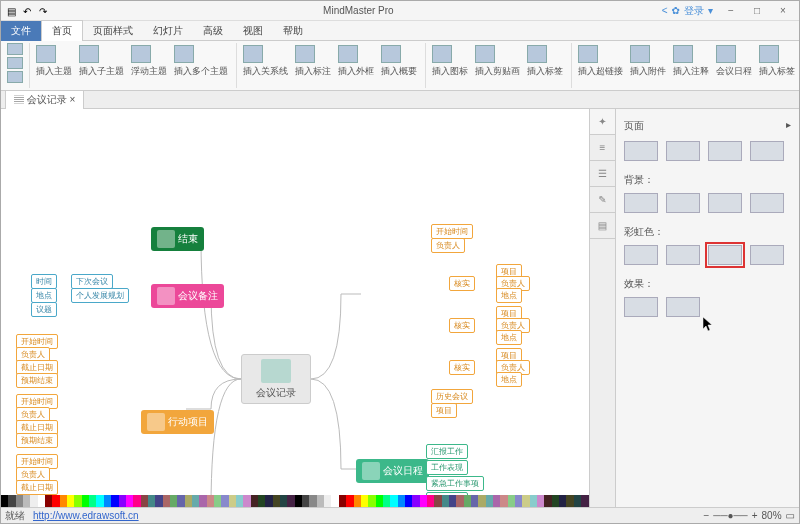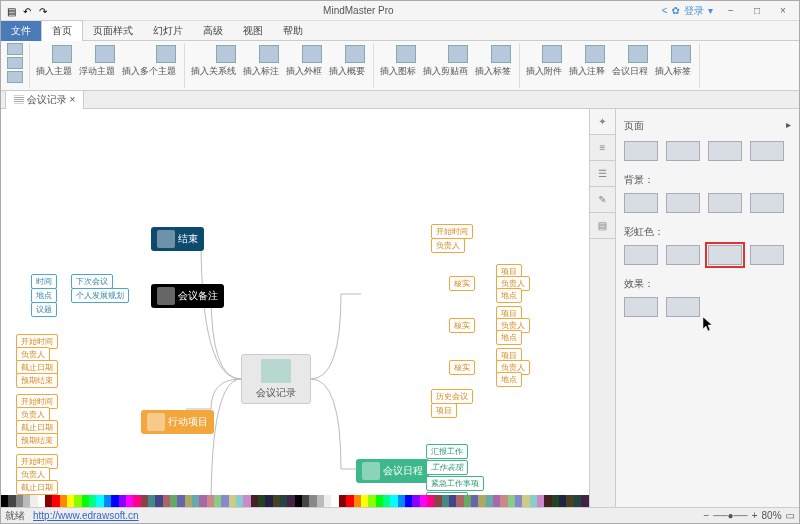--- a/index.html
+++ b/index.html
@@ -10,35 +10,35 @@
 .title{flex:1;text-align:center;color:#555}
 .wctrl{display:flex;gap:2px;padding-right:4px}
 .wctrl span{width:24px;text-align:center;color:#666}
 .share{display:flex;gap:4px;align-items:center;padding-right:6px;color:#4a90d9}
 .menubar{height:20px;background:#f5f5f5;display:flex;align-items:center;gap:0;border-bottom:1px solid #ccc}
 .menubar .file{background:#4a7ab8;color:#fff;padding:3px 10px}
 .menubar .tab{padding:3px 10px;color:#444}
 .menubar .tab.active{background:#fff;border:1px solid #ccc;border-bottom:none}
 .ribbon{height:50px;background:#f8f8f8;display:flex;border-bottom:1px solid #ccc;padding:2px 6px;gap:4px}
 .rgroup{display:flex;gap:3px;align-items:flex-start;border-right:1px solid #ddd;padding-right:6px}
-.rbtn{display:flex;flex-direction:column;align-items:flex-end;gap:2px;padding:2px;min-width:32px}
+.rbtn{display:flex;flex-direction:column;align-items:flex-start;gap:2px;padding:2px;min-width:32px}
 .rbtn .ic{width:20px;height:18px;background:#b7c8dc;border:1px solid #8aa}
 .rbtn .lb{font-size:9px;color:#555;white-space:nowrap}
 .rsmall{display:flex;flex-direction:column;gap:2px}
 .rsmall .ic{width:16px;height:12px;background:#b7c8dc;border:1px solid #8aa}
 .doctab{height:18px;background:#eee;display:flex;align-items:center;padding-left:4px;border-bottom:1px solid #ccc}
 .doctab .t{background:#fff;padding:2px 8px;border:1px solid #ccc;border-bottom:none;font-size:9px;color:#555}
 .workspace{display:flex;height:398px}
 .canvas{flex:1;background:#fff;position:relative;overflow:hidden}
 .node{position:absolute;border-radius:3px;padding:3px 6px;font-size:9px;color:#fff;display:flex;align-items:center;gap:3px}
 .nico{width:18px;height:18px;background:rgba(255,255,255,.4);border-radius:2px}
 .center{background:#e8e8e8;color:#555;border:1px solid #ccc;left:240px;top:245px;width:70px;height:50px;flex-direction:column;justify-content:center}
 .center .nico{width:30px;height:24px;background:#b7d8d0}
-.pink{background:#0c4a6e}
-.blue{background:#000000}
+.pink{background:#15803d}
+.blue{background:#ec4899}
 .orange{background:#f2a63c}
 .green{background:#3cb88a}
 .teal{background:#52c3b0}
 .sub{position:absolute;border:1px solid;border-radius:2px;padding:1px 4px;font-size:8px;background:#fff}
 .sub.o{border-color:#f2a63c;color:#d88a20}
 .sub.g{border-color:#3cb88a;color:#2a9870}
 .sub.b{border-color:#4aa8c9;color:#3a88a9}
 svg.links{position:absolute;inset:0;pointer-events:none}
 .sidepanel{width:210px;background:#f5f5f5;border-left:1px solid #ccc;display:flex}
 .sidetabs{width:26px;background:#eee;display:flex;flex-direction:column;border-right:1px solid #ccc}
@@ -98,20 +98,24 @@
         <div class="ic"></div>
       </div>
     </div>
   <div class="rgroup" id="rg1">
       <div class="rbtn">
         <div class="ic"></div>
         <div class="lb">插入主题</div>
       </div>
       <div class="rbtn">
         <div class="ic"></div>
+        <div class="lb">插入子主题</div>
+      </div>
+      <div class="rbtn">
+        <div class="ic"></div>
         <div class="lb">浮动主题</div>
       </div>
       <div class="rbtn">
         <div class="ic"></div>
         <div class="lb">插入多个主题</div>
       </div>
     </div>
   <div class="rgroup" id="rg2">
       <div class="rbtn">
         <div class="ic"></div>
@@ -138,20 +142,24 @@
       <div class="rbtn">
         <div class="ic"></div>
         <div class="lb">插入剪贴画</div>
       </div>
       <div class="rbtn">
         <div class="ic"></div>
         <div class="lb">插入标签</div>
       </div>
     </div>
   <div class="rgroup" id="rg4">
+      <div class="rbtn">
+        <div class="ic"></div>
+        <div class="lb">插入超链接</div>
+      </div>
       <div class="rbtn">
         <div class="ic"></div>
         <div class="lb">插入附件</div>
       </div>
       <div class="rbtn">
         <div class="ic"></div>
         <div class="lb">插入注释</div>
       </div>
       <div class="rbtn">
         <div class="ic"></div>
@@ -233,21 +241,21 @@
         <div class="sub o" style="left: 495px; top: 209px;">负责人</div>
         <div class="sub o" style="left: 495px; top: 221px;">地点</div>
         <div class="sub o" style="left: 448px; top: 209px;">核实</div>
         <div class="sub o" style="left: 495px; top: 239px;">项目</div>
         <div class="sub o" style="left: 495px; top: 251px;">负责人</div>
         <div class="sub o" style="left: 495px; top: 263px;">地点</div>
         <div class="sub o" style="left: 448px; top: 251px;">核实</div>
         <div class="sub o" style="left: 430px; top: 280px;">历史会议</div>
         <div class="sub o" style="left: 430px; top: 294px;">项目</div>
         <div class="sub g" style="left: 425px; top: 335px;">汇报工作</div>
-        <div class="sub g" style="left: 425px; top: 351px; font-style: italic;">工作表现</div>
+        <div class="sub g" style="left: 425px; top: 351px;">工作表现</div>
         <div class="sub g" style="left: 425px; top: 367px;">紧急工作事项</div>
         <div class="sub g" style="left: 425px; top: 383px;">解决方案</div>
       </div>
   </div>
 
   <div class="sidepanel">
     <div class="sidetabs">
       <span class="active">✦</span>
       <span>≡</span>
       <span>☰</span>

